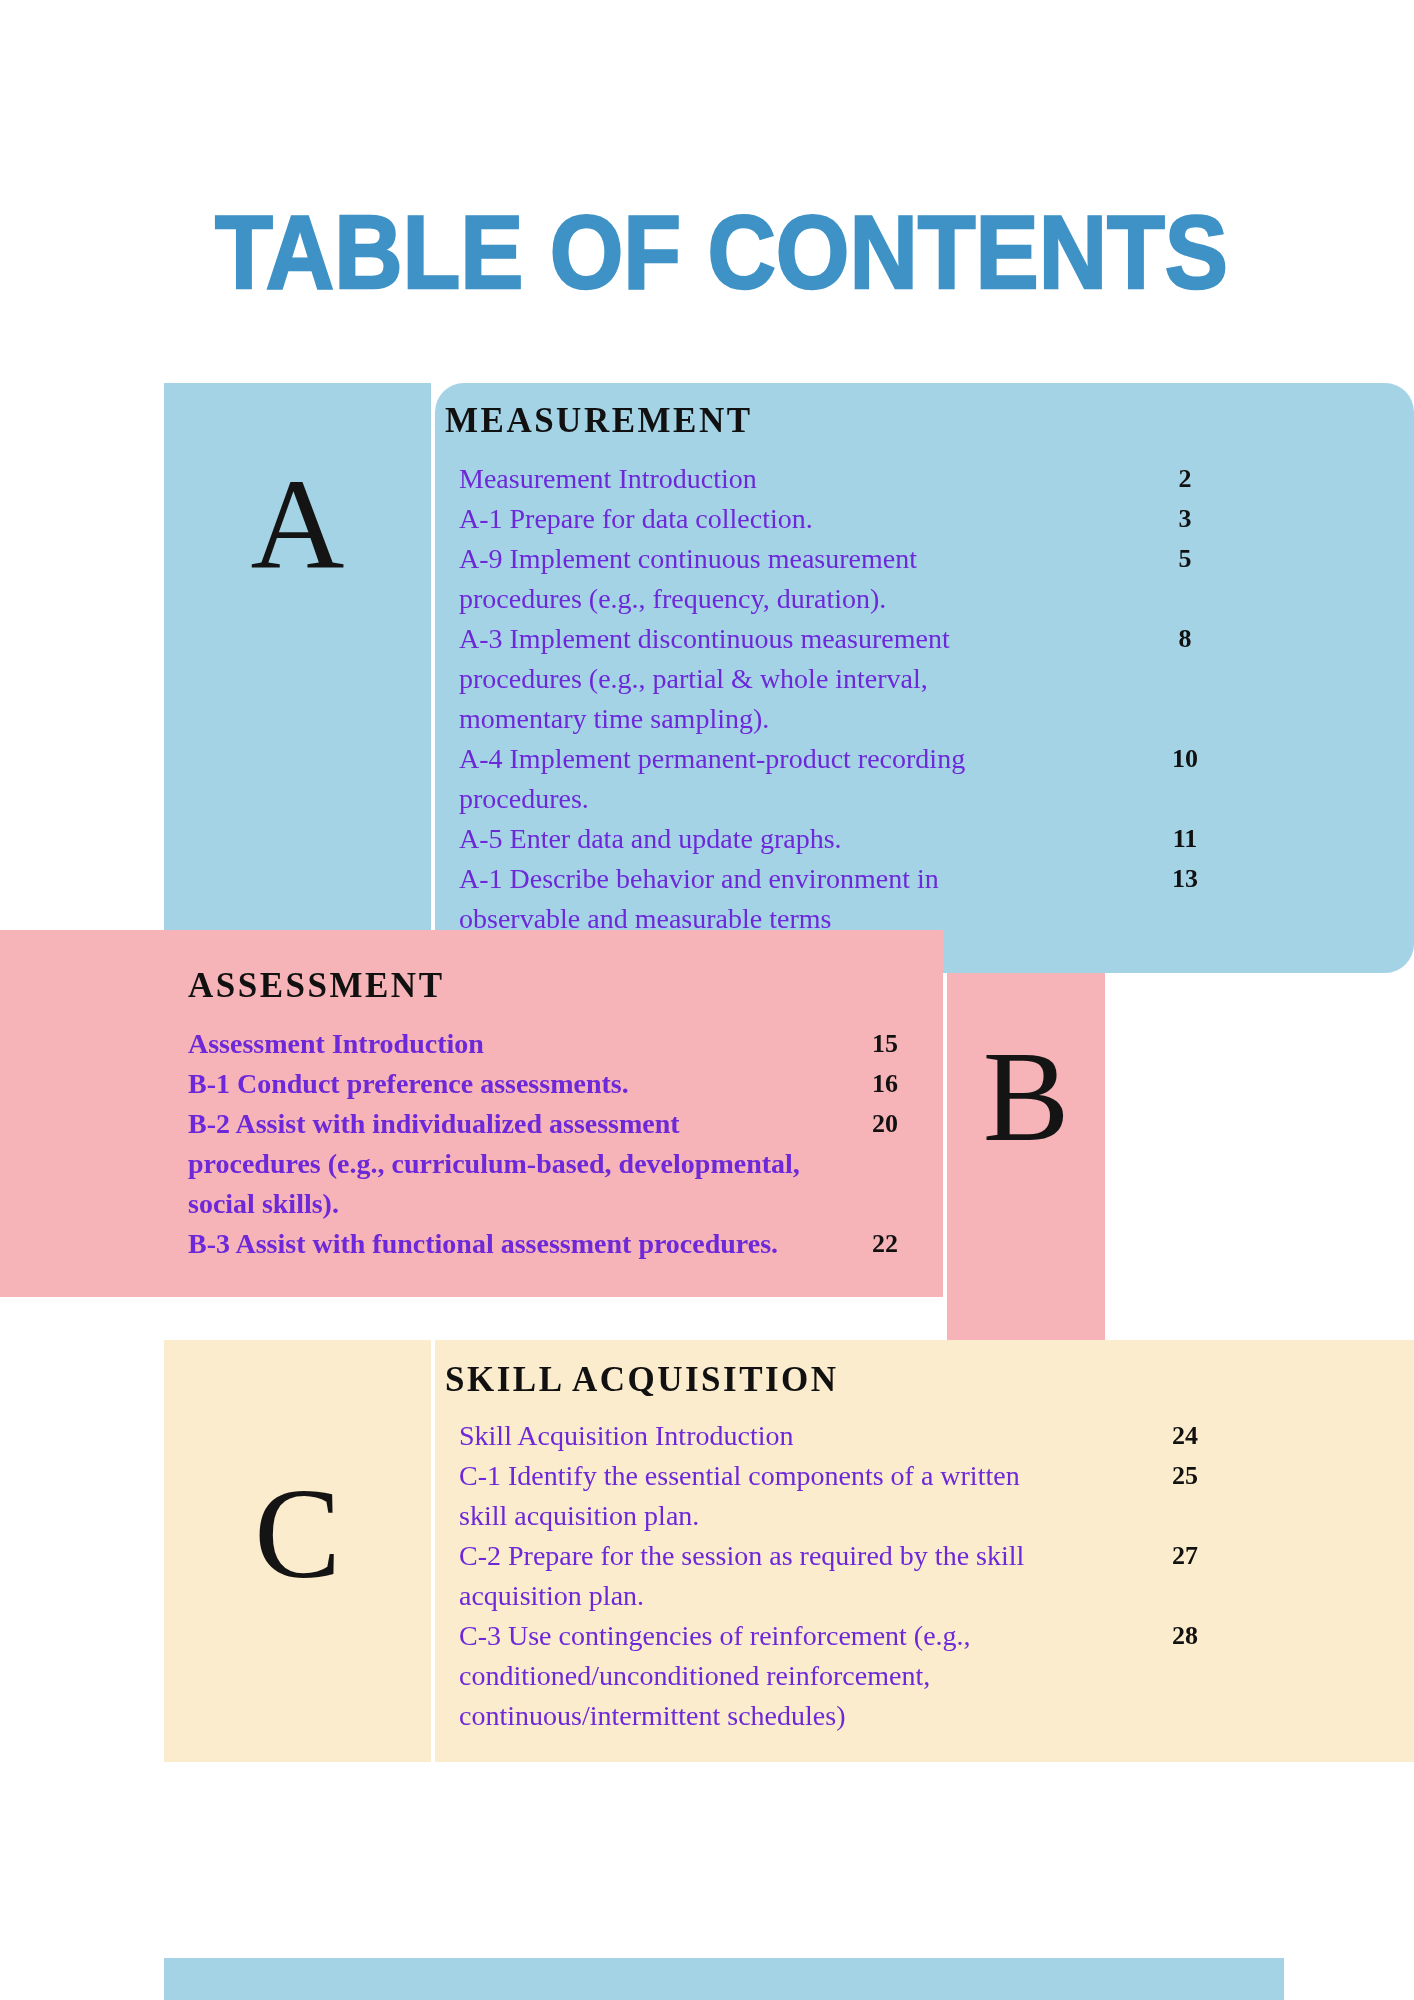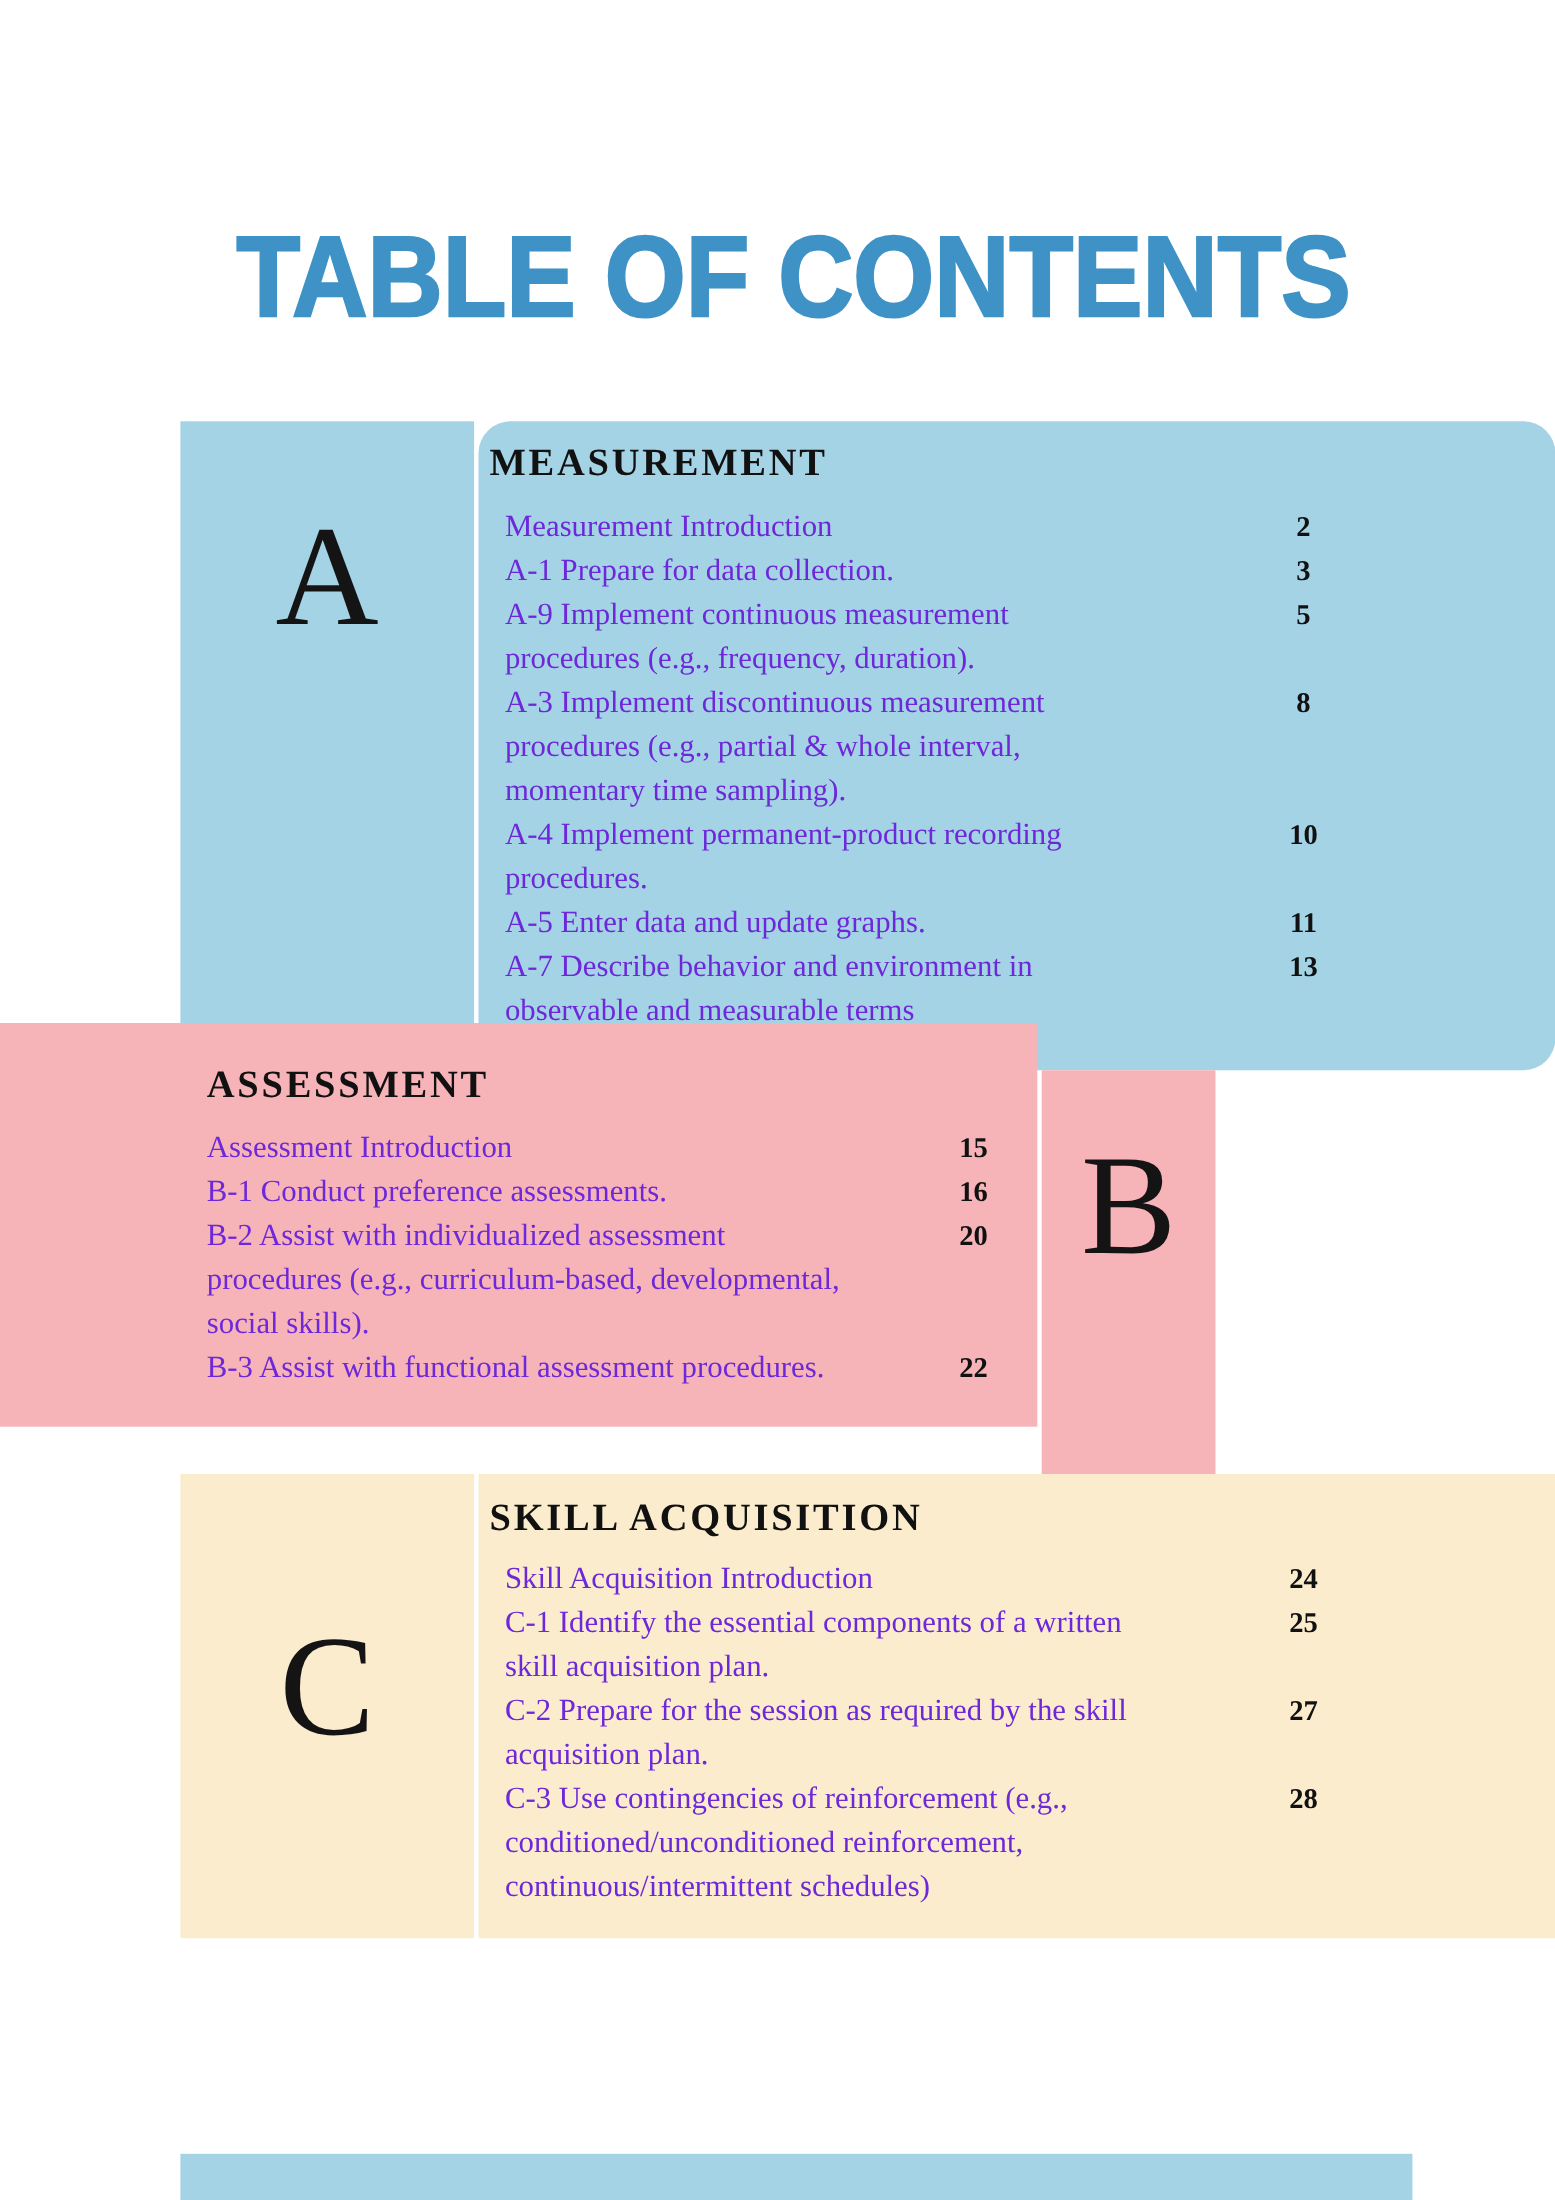--- a/index.html
+++ b/index.html
@@ -48,21 +48,21 @@
   .secA-main{left:435px;top:383px;width:979px;height:590px;box-sizing:border-box;padding:16px 0 0 10px;border-radius:29px;}
   .secA-main .toc-list{margin-top:16px;}
   .secA-main .toc-item{padding-left:14px;}
   .secA-main .item-lines{width:690px;}
   .secA-main .item-page{width:72px;}
 
   
   .secB-main{left:0px;top:930px;width:943px;height:367px;box-sizing:border-box;padding:34px 0 0 188px;}
   .secB-col{left:947px;top:973px;width:158px;height:367px;padding-top:58px;box-sizing:border-box;}
   .secB-main .toc-list{margin-top:16px;}
-  .secB-main .item-lines{width:665px;}
+  .secB-main .item-lines{width:665px;font-weight:bold;}
   .secB-main .item-page{width:64px;}
 
   
   .secC-left{left:164px;top:1340px;width:267px;height:422px;padding-top:128px;box-sizing:border-box;}
   .secC-main{left:435px;top:1340px;width:979px;height:422px;box-sizing:border-box;padding:18px 0 0 10px;}
   .secC-main .toc-list{margin-top:14px;}
   .secC-main .toc-item{padding-left:14px;}
   .secC-main .item-lines{width:690px;}
   .secC-main .item-page{width:72px;}
 
@@ -116,21 +116,21 @@
           <div class="item-page">10</div>
         </div>
         <div class="toc-item">
           <div class="item-lines">
             <div class="item-line">A-5 Enter data and update graphs.</div>
           </div>
           <div class="item-page">11</div>
         </div>
         <div class="toc-item">
           <div class="item-lines">
-            <div class="item-line">A-7 Describe behavior and environment in</div>
+            <div class="item-line">A-1 Describe behavior and environment in</div>
             <div class="item-line">observable and measurable terms</div>
           </div>
           <div class="item-page">13</div>
         </div>
       </div>
   </div>
 
   <div class="panel bg-pink secB-main">
     <div class="sec-heading">ASSESSMENT</div>
     <div class="toc-list">

